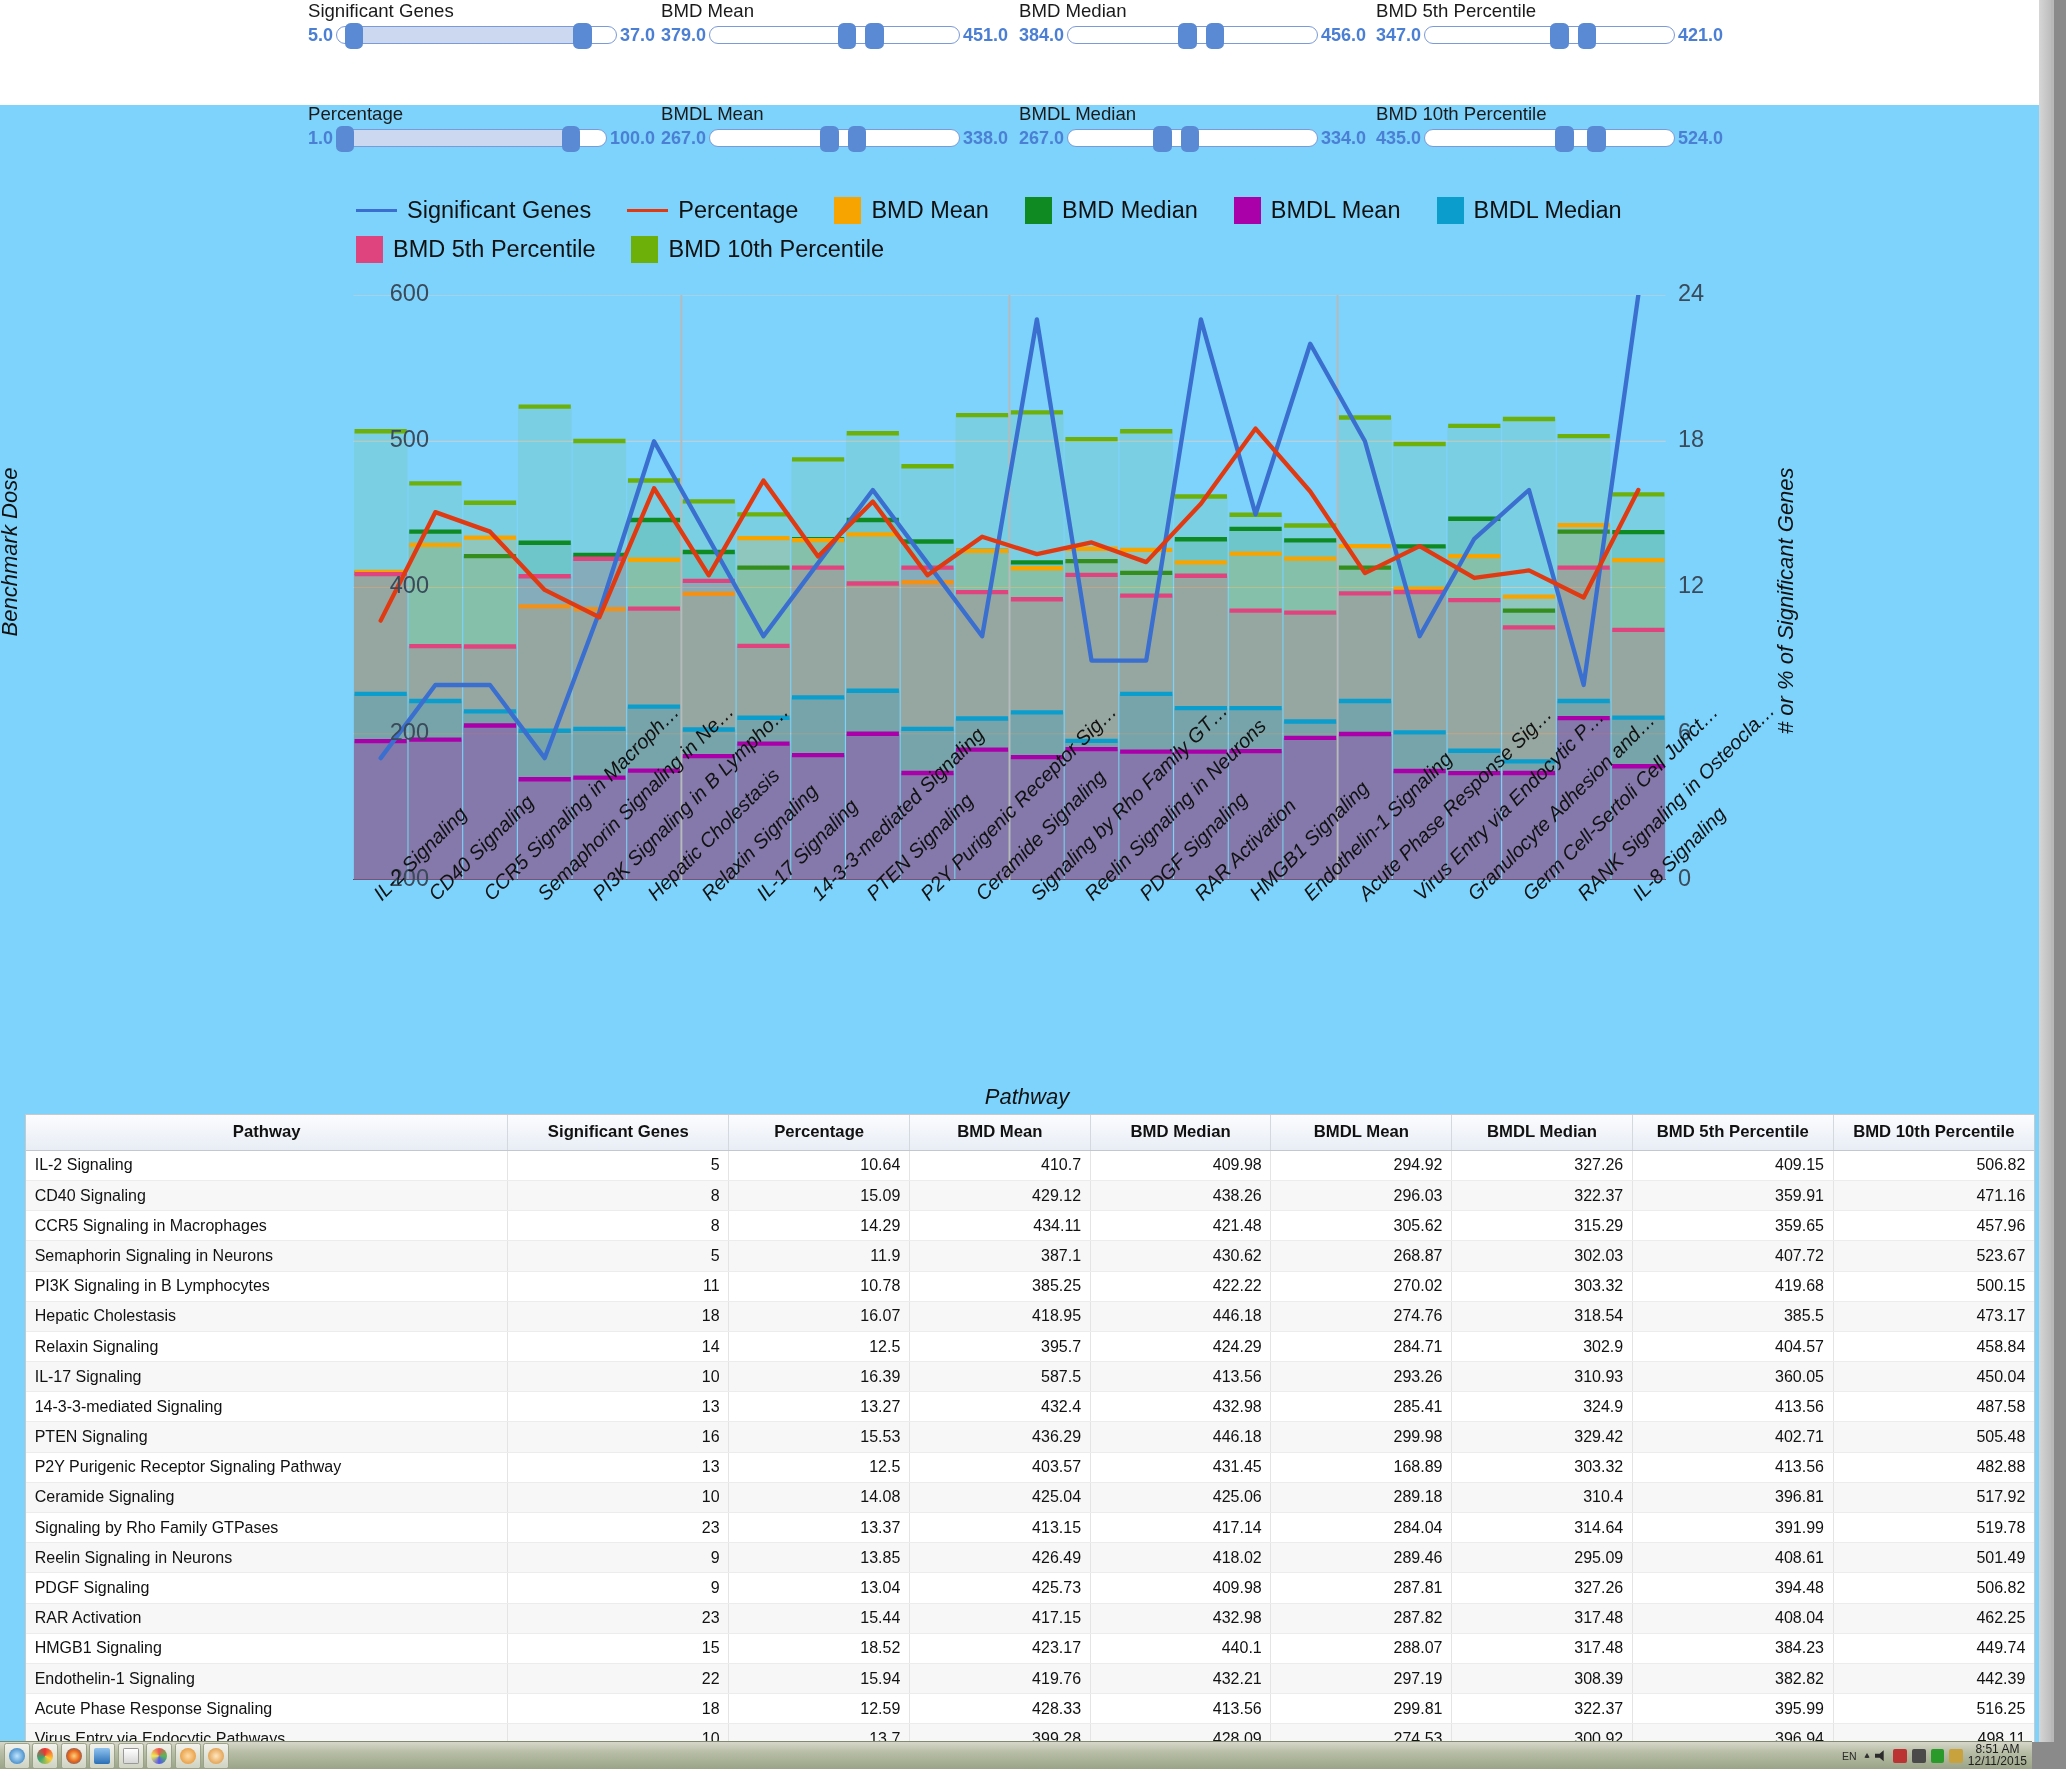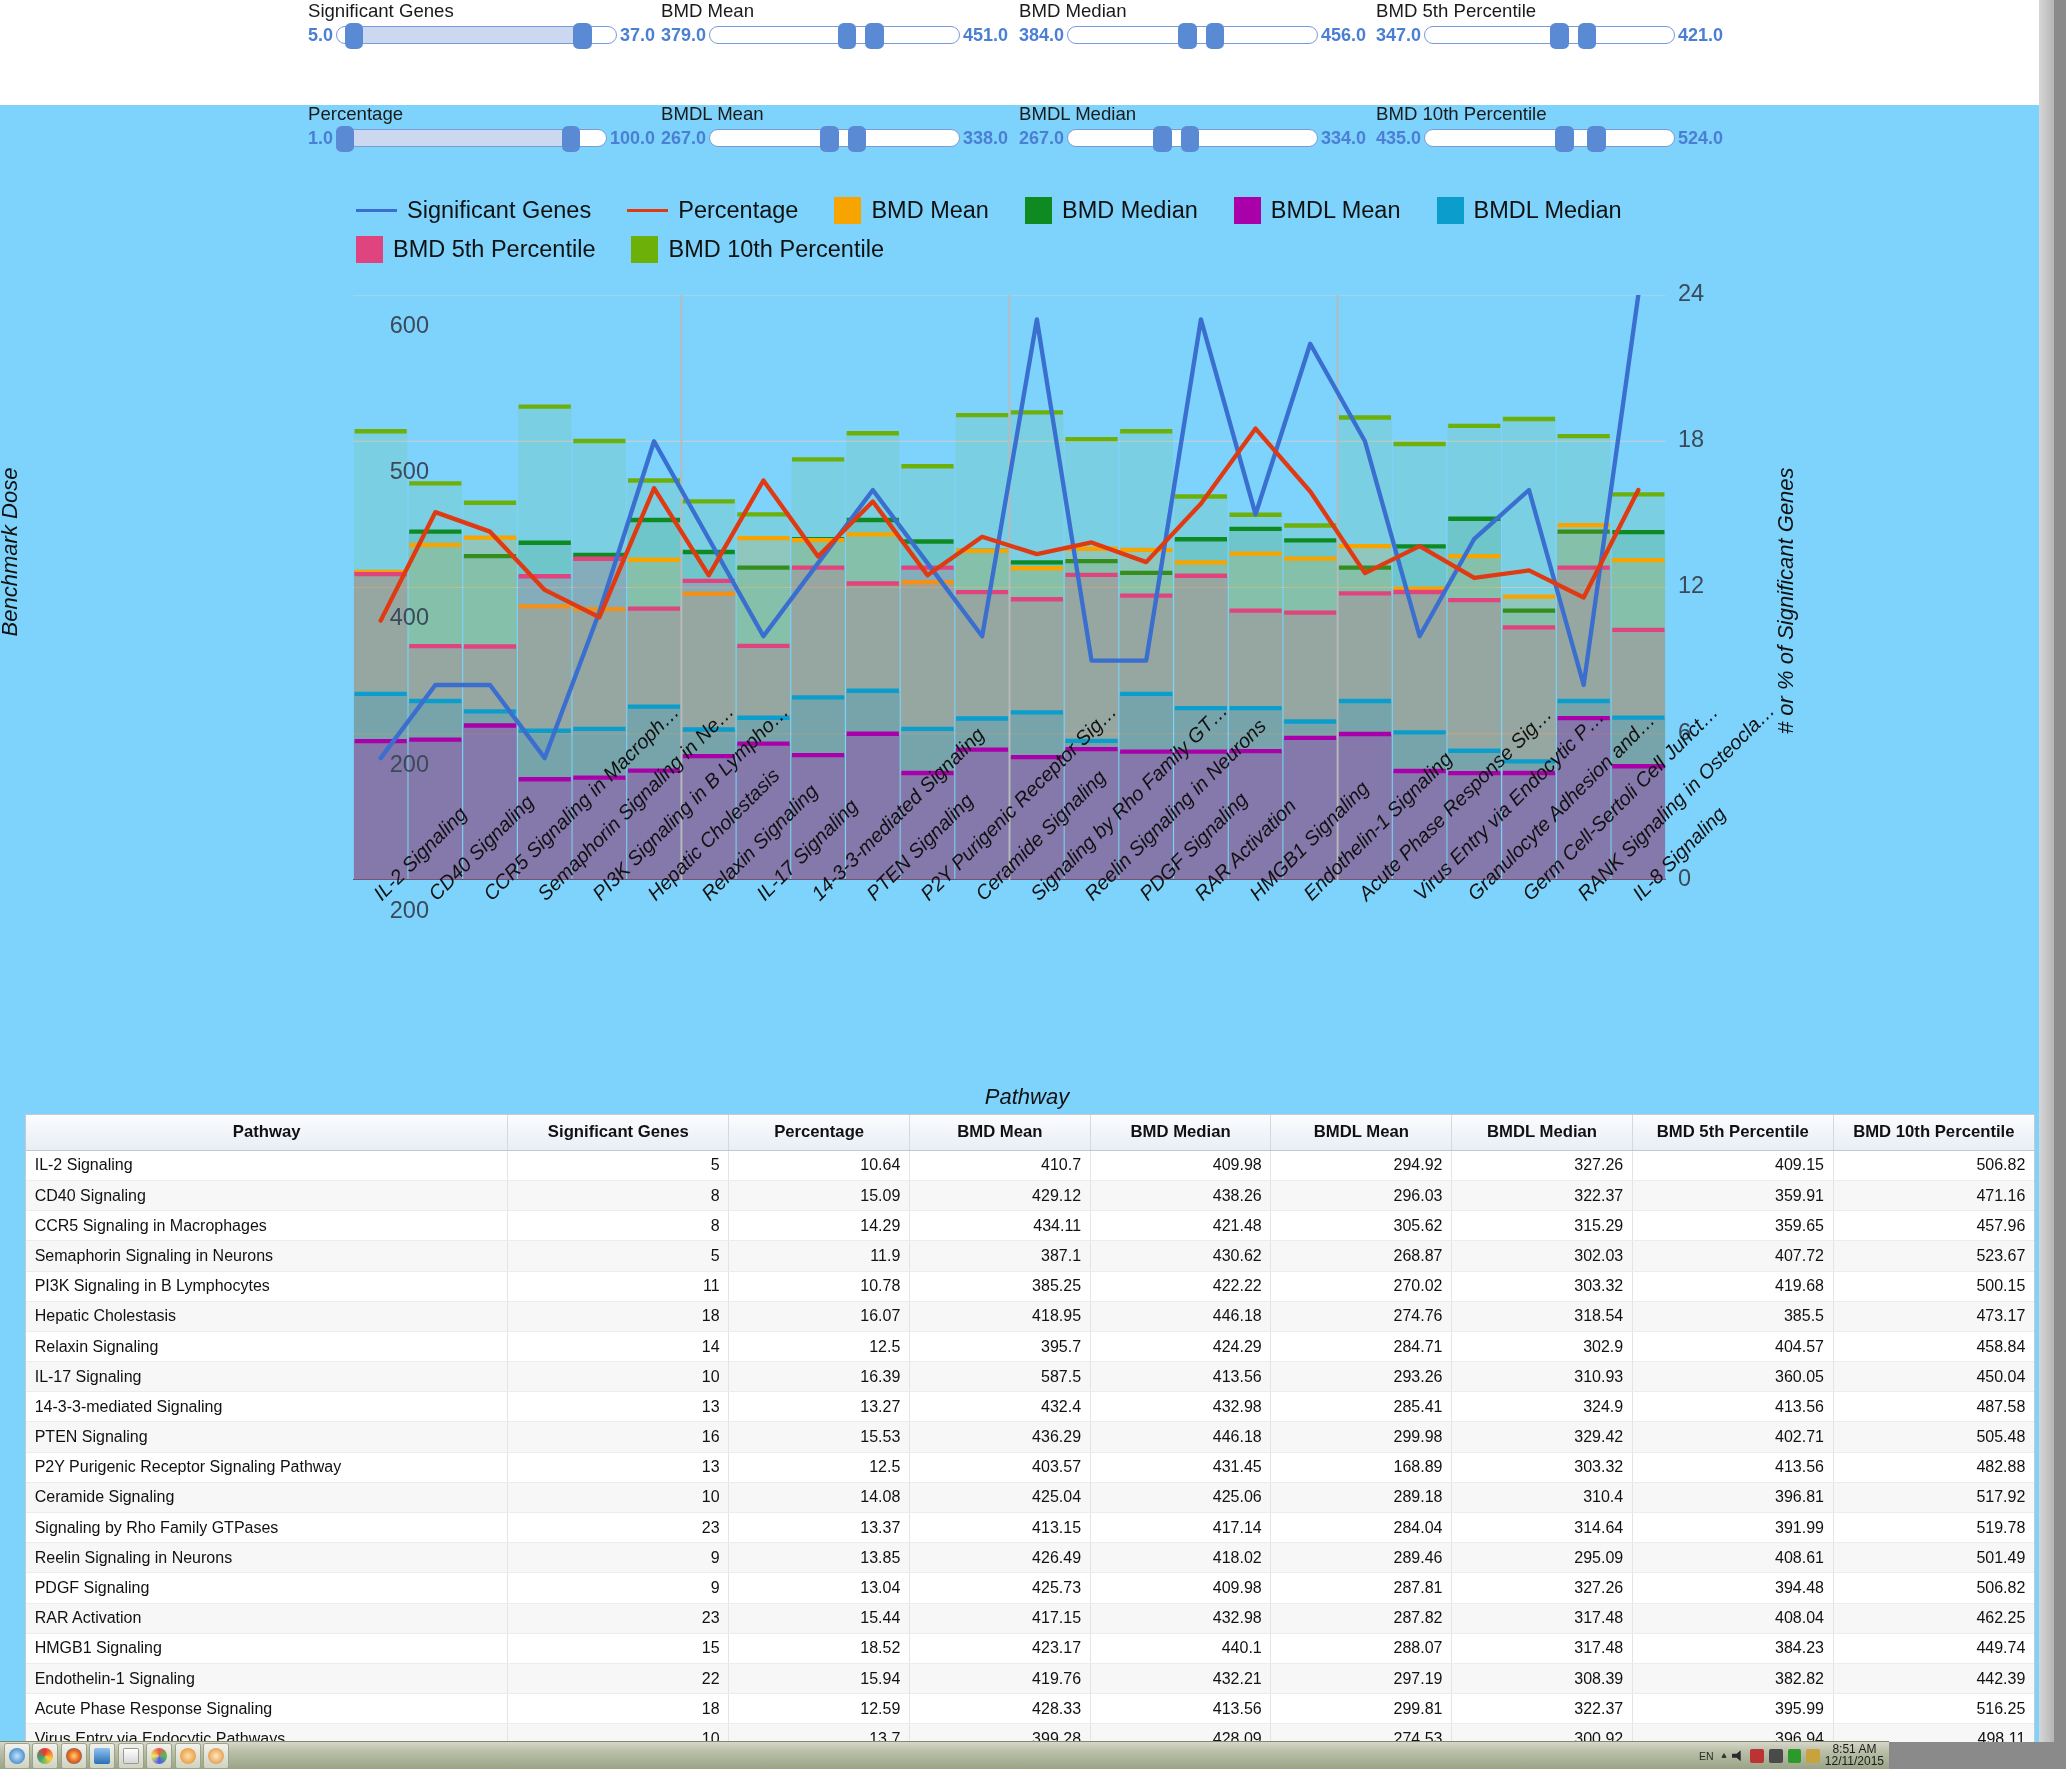--- a/index.html
+++ b/index.html
@@ -66,21 +66,20 @@
   #chart { position:absolute; left:0; top:273px; width:2054px; height:842px; }
   #plot {
     position:absolute; left:353px; top:22px;
     width:1313px; height:585px;
     border-bottom:1.9px solid #555;
   }
   .ylabel-left {
     position:absolute; left:305px; top:0; width:124px;
     text-align:right; font-size:23.5px; color:#3a4a5a;
     font-family:"Liberation Sans", sans-serif;
-    margin-top:32px;
   }
   .ylabel-right {
     position:absolute; left:1678px; width:124px;
     text-align:left; font-size:23.5px; color:#3a4a5a;
     font-family:"Liberation Sans", sans-serif;
   }
   #axis-title-left {
     position:absolute; left:-74px; top:266px;
     transform:rotate(-90deg);
     font-size:22px; font-style:italic; color:#111;
@@ -127,21 +126,21 @@
     font-family:"Liberation Sans", sans-serif;
   }
   td:last-child { border-right:none; }
   td.num { text-align:right; }
   td.name { text-align:left; }
   tbody tr:nth-child(even) { background:#f7f7f7; }
   tbody tr:nth-child(odd) { background:#ffffff; }
 
   
   #taskbar {
-    position:absolute; left:0; bottom:0; width:1889px; height:28.5px;
+    position:absolute; left:0; bottom:0; width:2032px; height:28.5px;
     background:linear-gradient(to bottom,#d7d7c9,#b9bfa8 35%,#9aa487);
     border-top:1.2px solid #7f8a6e;
   }
   #tb-icons { position:absolute; left:3.7px; top:1.2px; display:flex; }
   .tbicon {
     width:26px; height:26px; margin-right:2.5px; border-radius:2.5px;
     background:linear-gradient(to bottom,#f2f2ec,#cfd3c2);
     border:0.6px solid #9aa287;
     display:flex; align-items:center; justify-content:center;
   }

